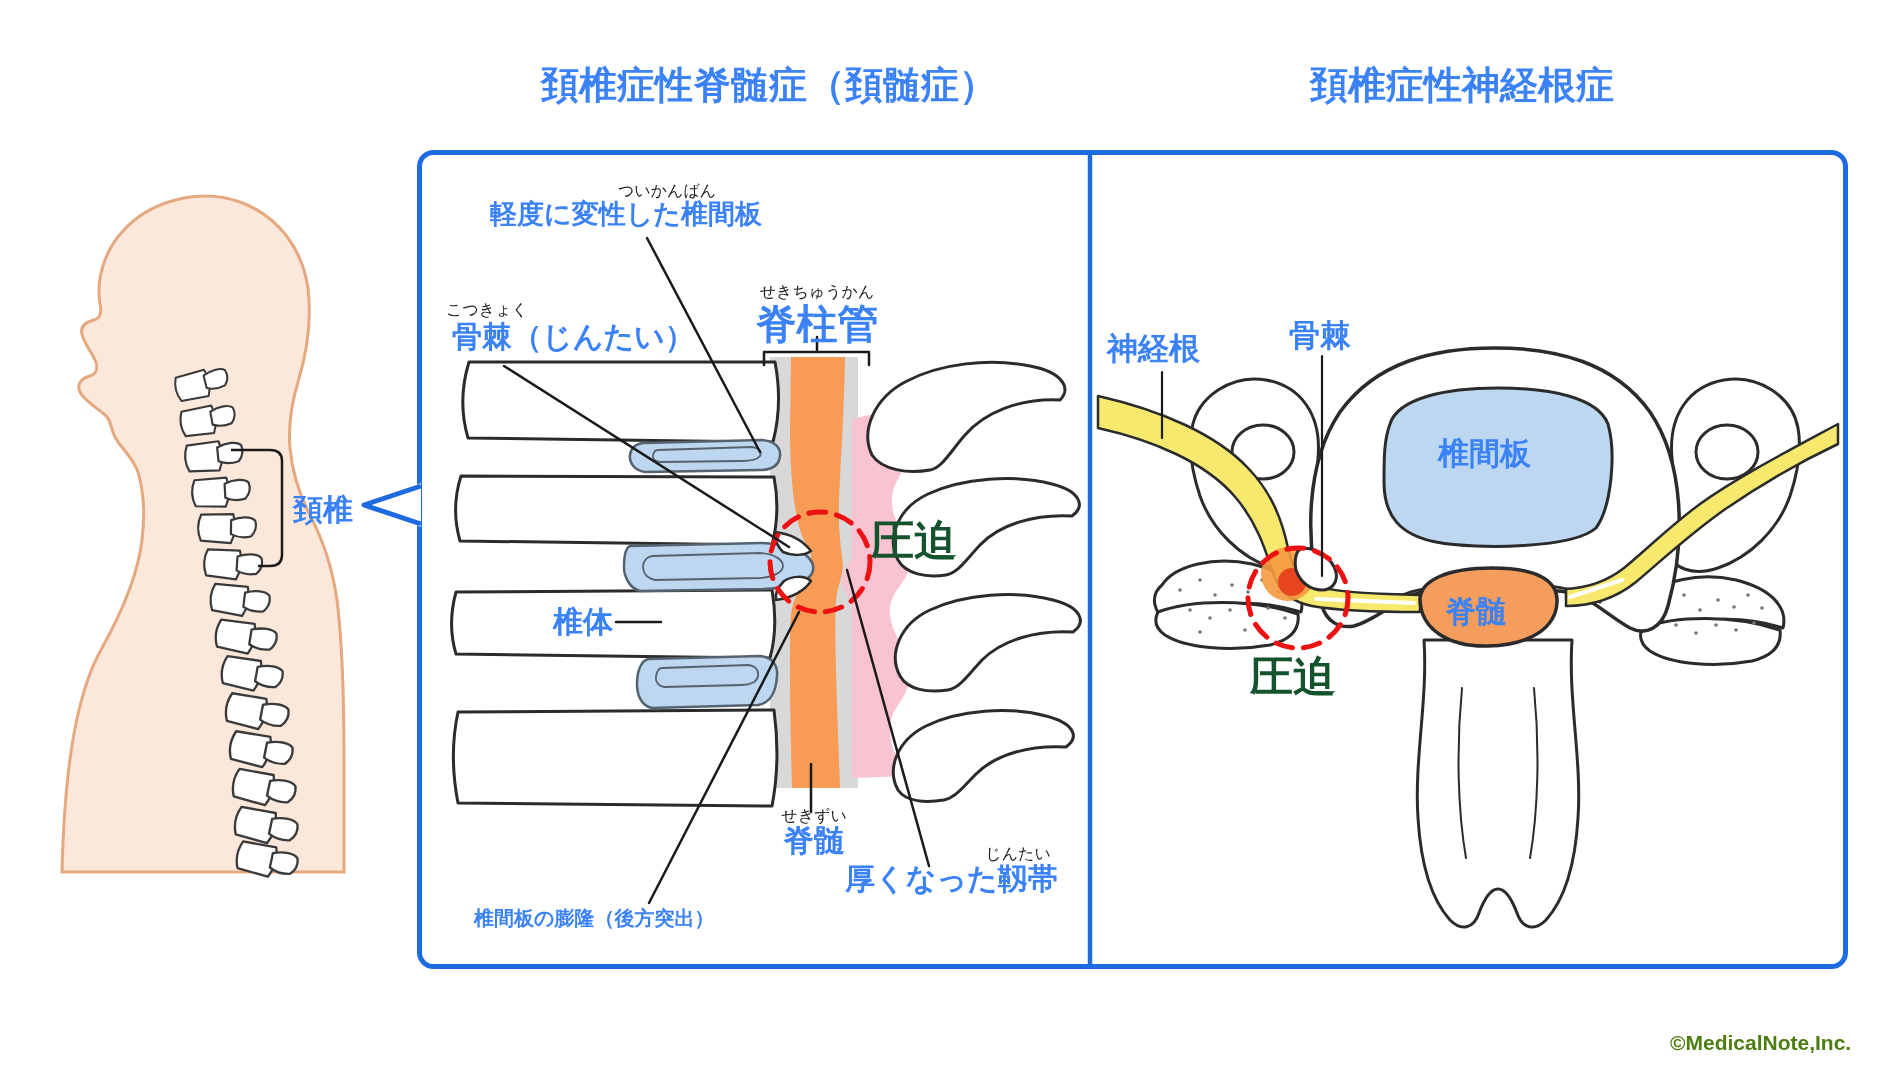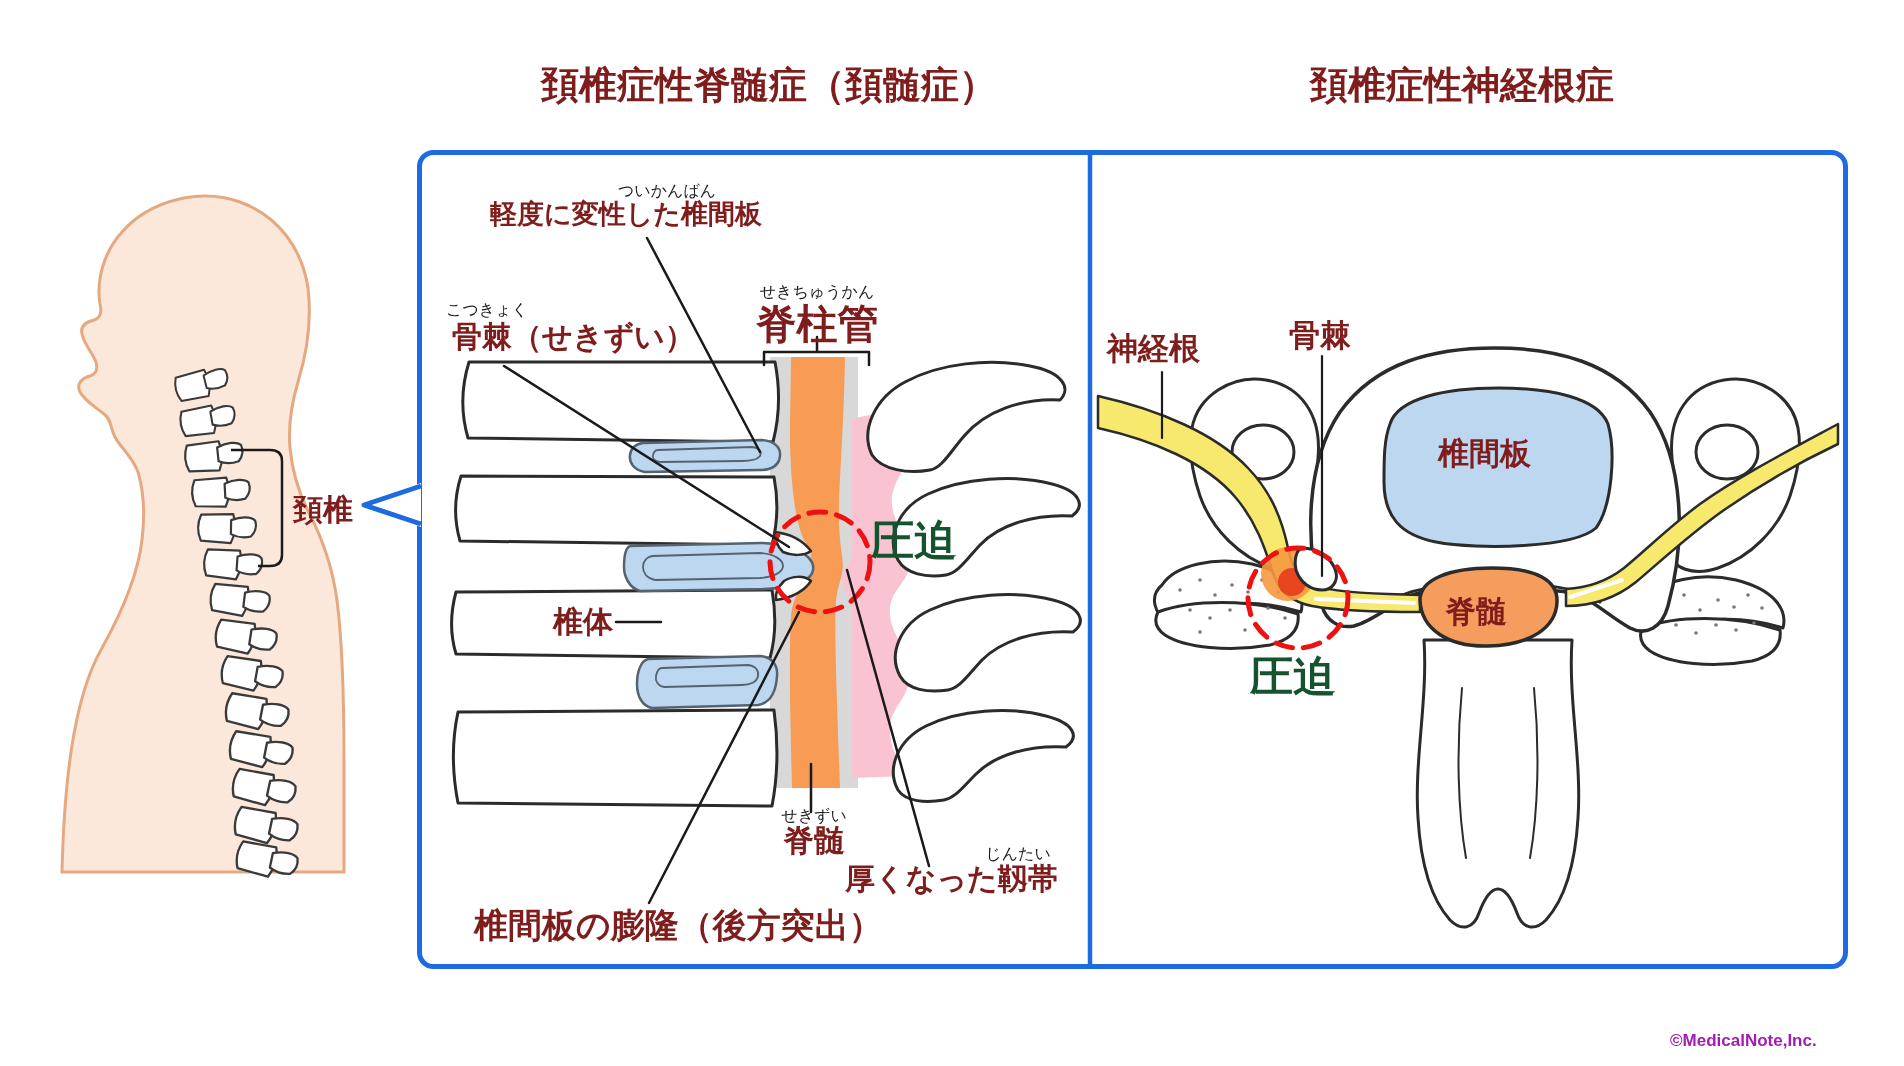--- a/index.html
+++ b/index.html
@@ -1,26 +1,26 @@
 <!DOCTYPE html>
 <html><head>
 <meta charset="utf-8">
 <style>
   html,body{margin:0;padding:0;}
   body{
     width:1904px;height:1066px;position:relative;background:#ffffff;overflow:hidden;
     font-family:"Liberation Sans","DejaVu Sans",sans-serif;color:#131313;
   }
   svg{position:absolute;left:0;top:0;}
-  .lbl{position:absolute;white-space:nowrap;line-height:1;font-weight:600;color:#7f1d1d;}
+  .lbl{position:absolute;white-space:nowrap;line-height:1;font-weight:600;color:#3b82f6;}
   .ctr{transform:translateX(-50%);}
   .fg{font-size:16px;font-weight:500;color:#1d1d1d;}
   .title{font-size:38px;font-weight:700;}
   .red{color:#14532d;}
-  .copy{font-size:17px;font-weight:600;color:#a21caf;}
+  .copy{font-size:21px;font-weight:600;color:#4d7c0f;}
 </style>
 </head>
 <body>
 
 <svg width="1904" height="1066" viewBox="0 0 1904 1066">
   <defs>
     <g id="vb">
       <path fill="#fff" stroke="#3a3a3a" stroke-width="2.2" stroke-linejoin="round" d="M-24,-13 C-28,-4 -28,4 -24,13 L6,15 C11,5 11,-5 8,-14 Z"></path>
       <path fill="#fff" stroke="#3a3a3a" stroke-width="2.2" stroke-linejoin="round" d="M6,-8 C16,-12 26,-12 30,-8 C32,-2 30,4 26,8 C18,10 10,8 6,6 Z"></path>
     </g>
@@ -190,33 +190,33 @@
 
 <div class="lbl title ctr" style="left:769px;top:66px;">頚椎症性脊髄症（頚髄症）</div>
 <div class="lbl title ctr" style="left:1462px;top:66px;">頚椎症性神経根症</div>
 
 <div class="lbl" style="left:293px;top:495px;font-size:30px;">頚椎</div>
 
 <div class="lbl fg ctr" style="left:667px;top:183px;">ついかんばん</div>
 <div class="lbl" style="left:490px;top:201px;font-size:27px;text-align:center;">軽度に変性した椎間板</div>
 
 <div class="lbl fg ctr" style="left:487px;top:302px;">こつきょく</div>
-<div class="lbl" style="left:452px;top:322px;font-size:30px;">骨棘（せきずい）</div>
+<div class="lbl" style="left:452px;top:322px;font-size:30px;">骨棘（じんたい）</div>
 
 <div class="lbl fg ctr" style="left:817px;top:284px;">せきちゅうかん</div>
 <div class="lbl ctr" style="left:817px;top:304px;font-size:41px;">脊柱管</div>
 
 <div class="lbl" style="left:553px;top:607px;font-size:30px;text-align:right;">椎体</div>
 
 <div class="lbl fg ctr" style="left:814px;top:808px;">せきずい</div>
 <div class="lbl ctr" style="left:814px;top:825px;font-size:31px;">脊髄</div>
 
 <div class="lbl red" style="left:871px;top:519px;font-size:43px;">圧迫</div>
 
-<div class="lbl" style="left:474px;top:908px;font-size:34px;">椎間板の膨隆（後方突出）</div>
+<div class="lbl" style="left:474px;top:908px;font-size:20px;">椎間板の膨隆（後方突出）</div>
 
 <div class="lbl fg ctr" style="left:1018px;top:846px;">じんたい</div>
 <div class="lbl" style="left:845px;top:864px;font-size:30px;">厚くなった靱帯</div>
 
 <div class="lbl" style="left:1107px;top:333px;font-size:31px;">神経根</div>
 <div class="lbl" style="left:1289px;top:320px;font-size:31px;">骨棘</div>
 <div class="lbl" style="left:1438px;top:438px;font-size:31px;">椎間板</div>
 <div class="lbl" style="left:1445px;top:596px;font-size:31px;">脊髄</div>
 <div class="lbl red" style="left:1250px;top:655px;font-size:43px;">圧迫</div>
 

